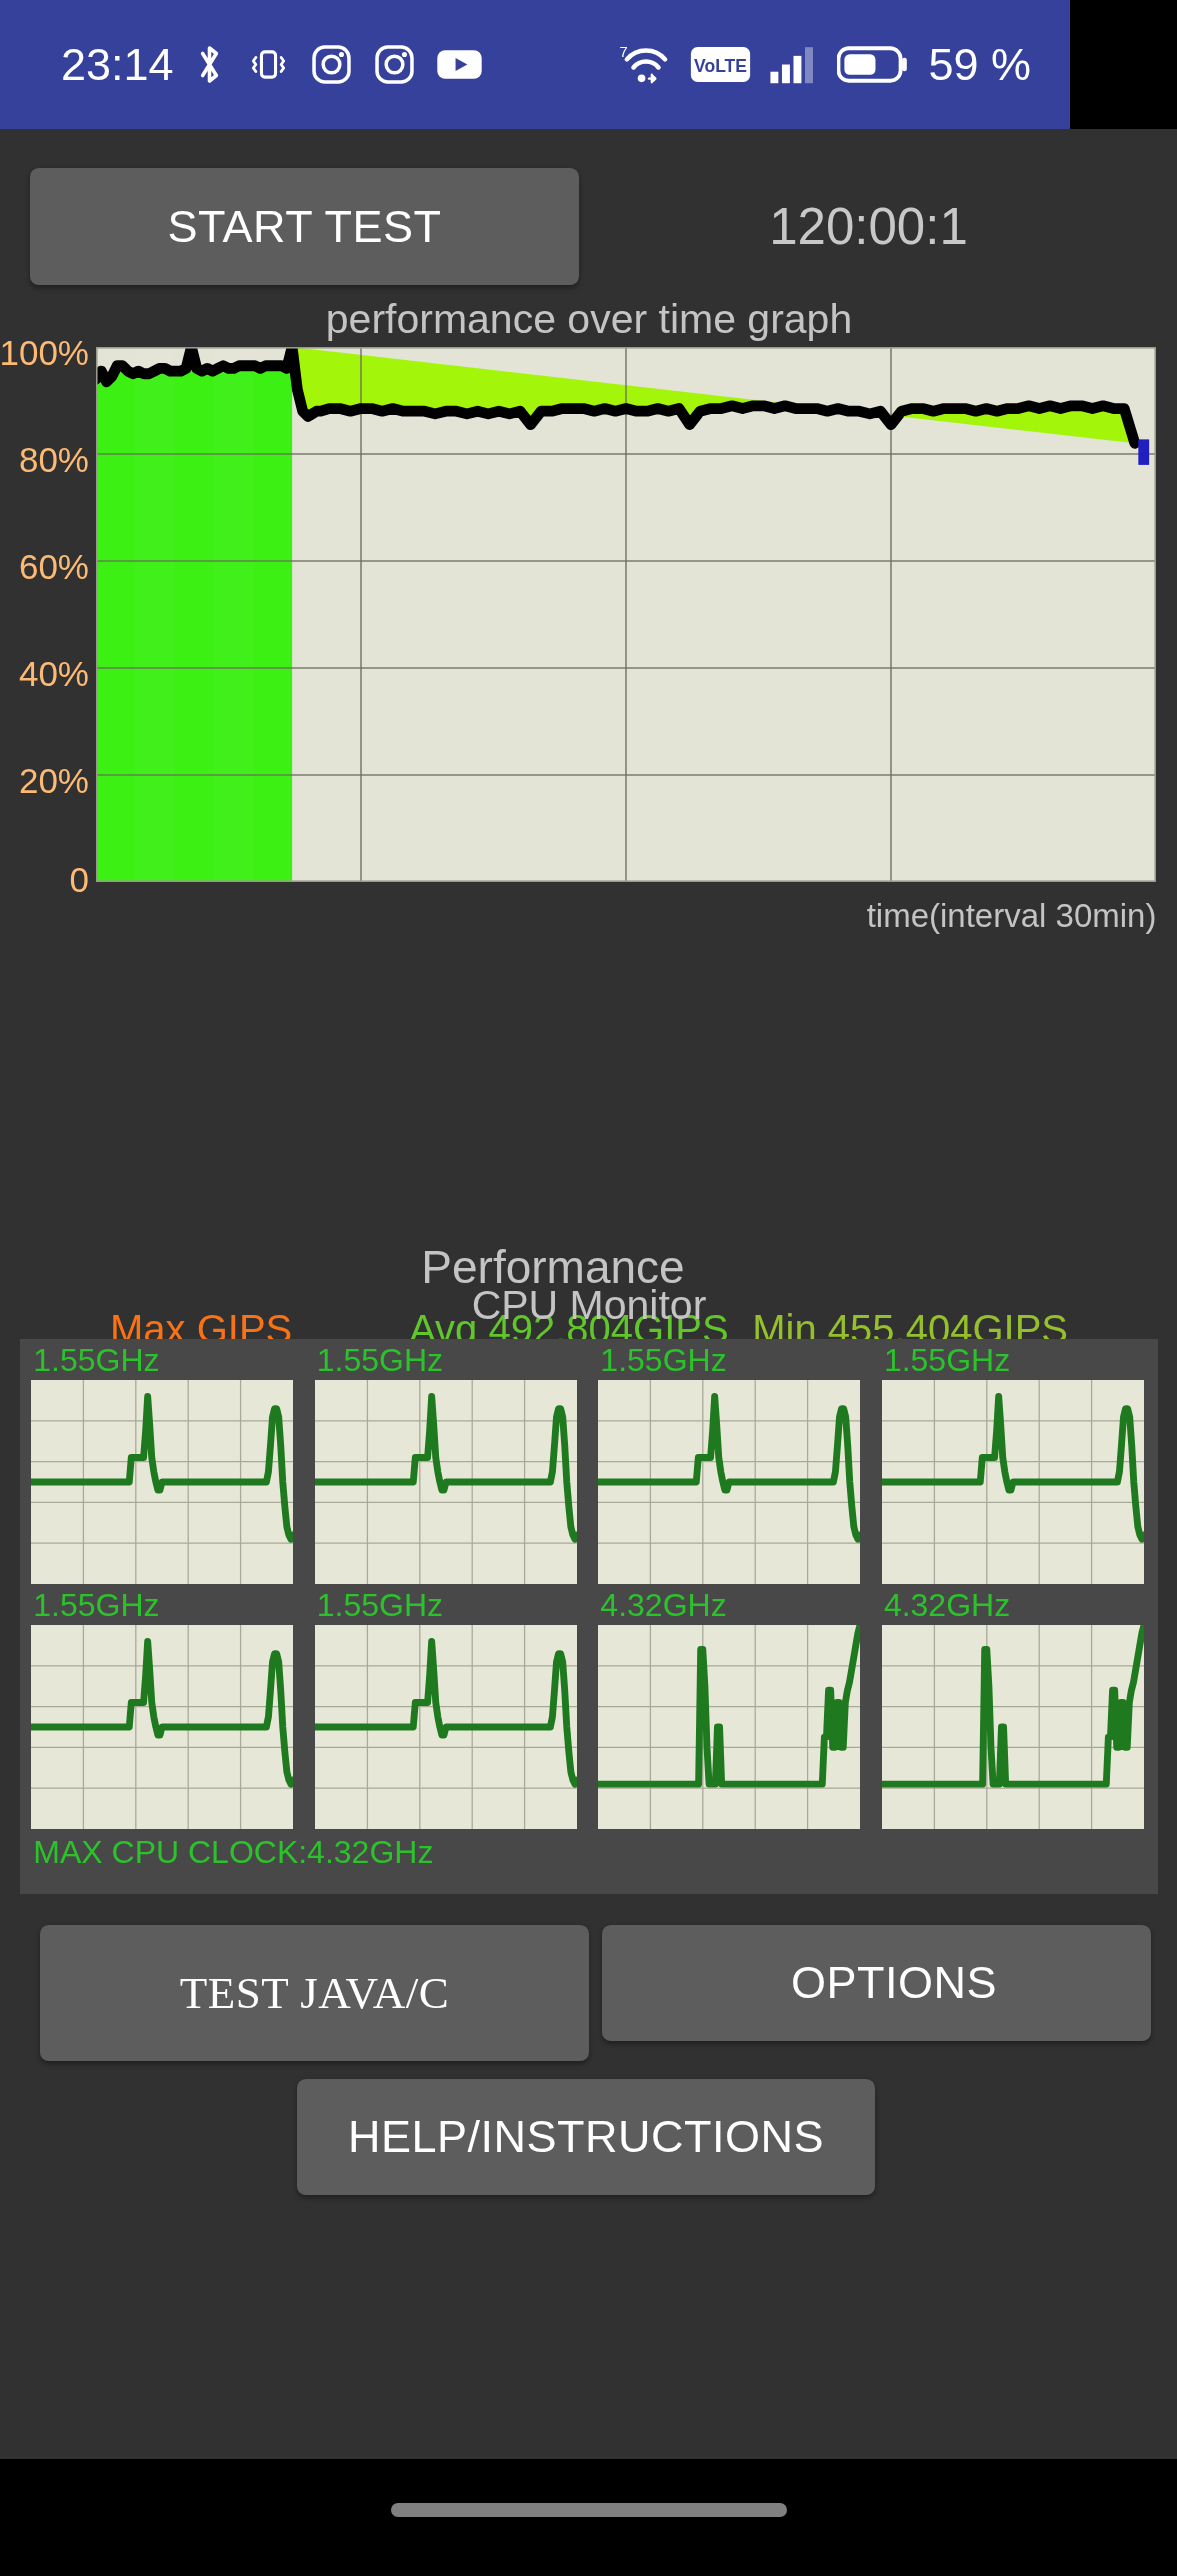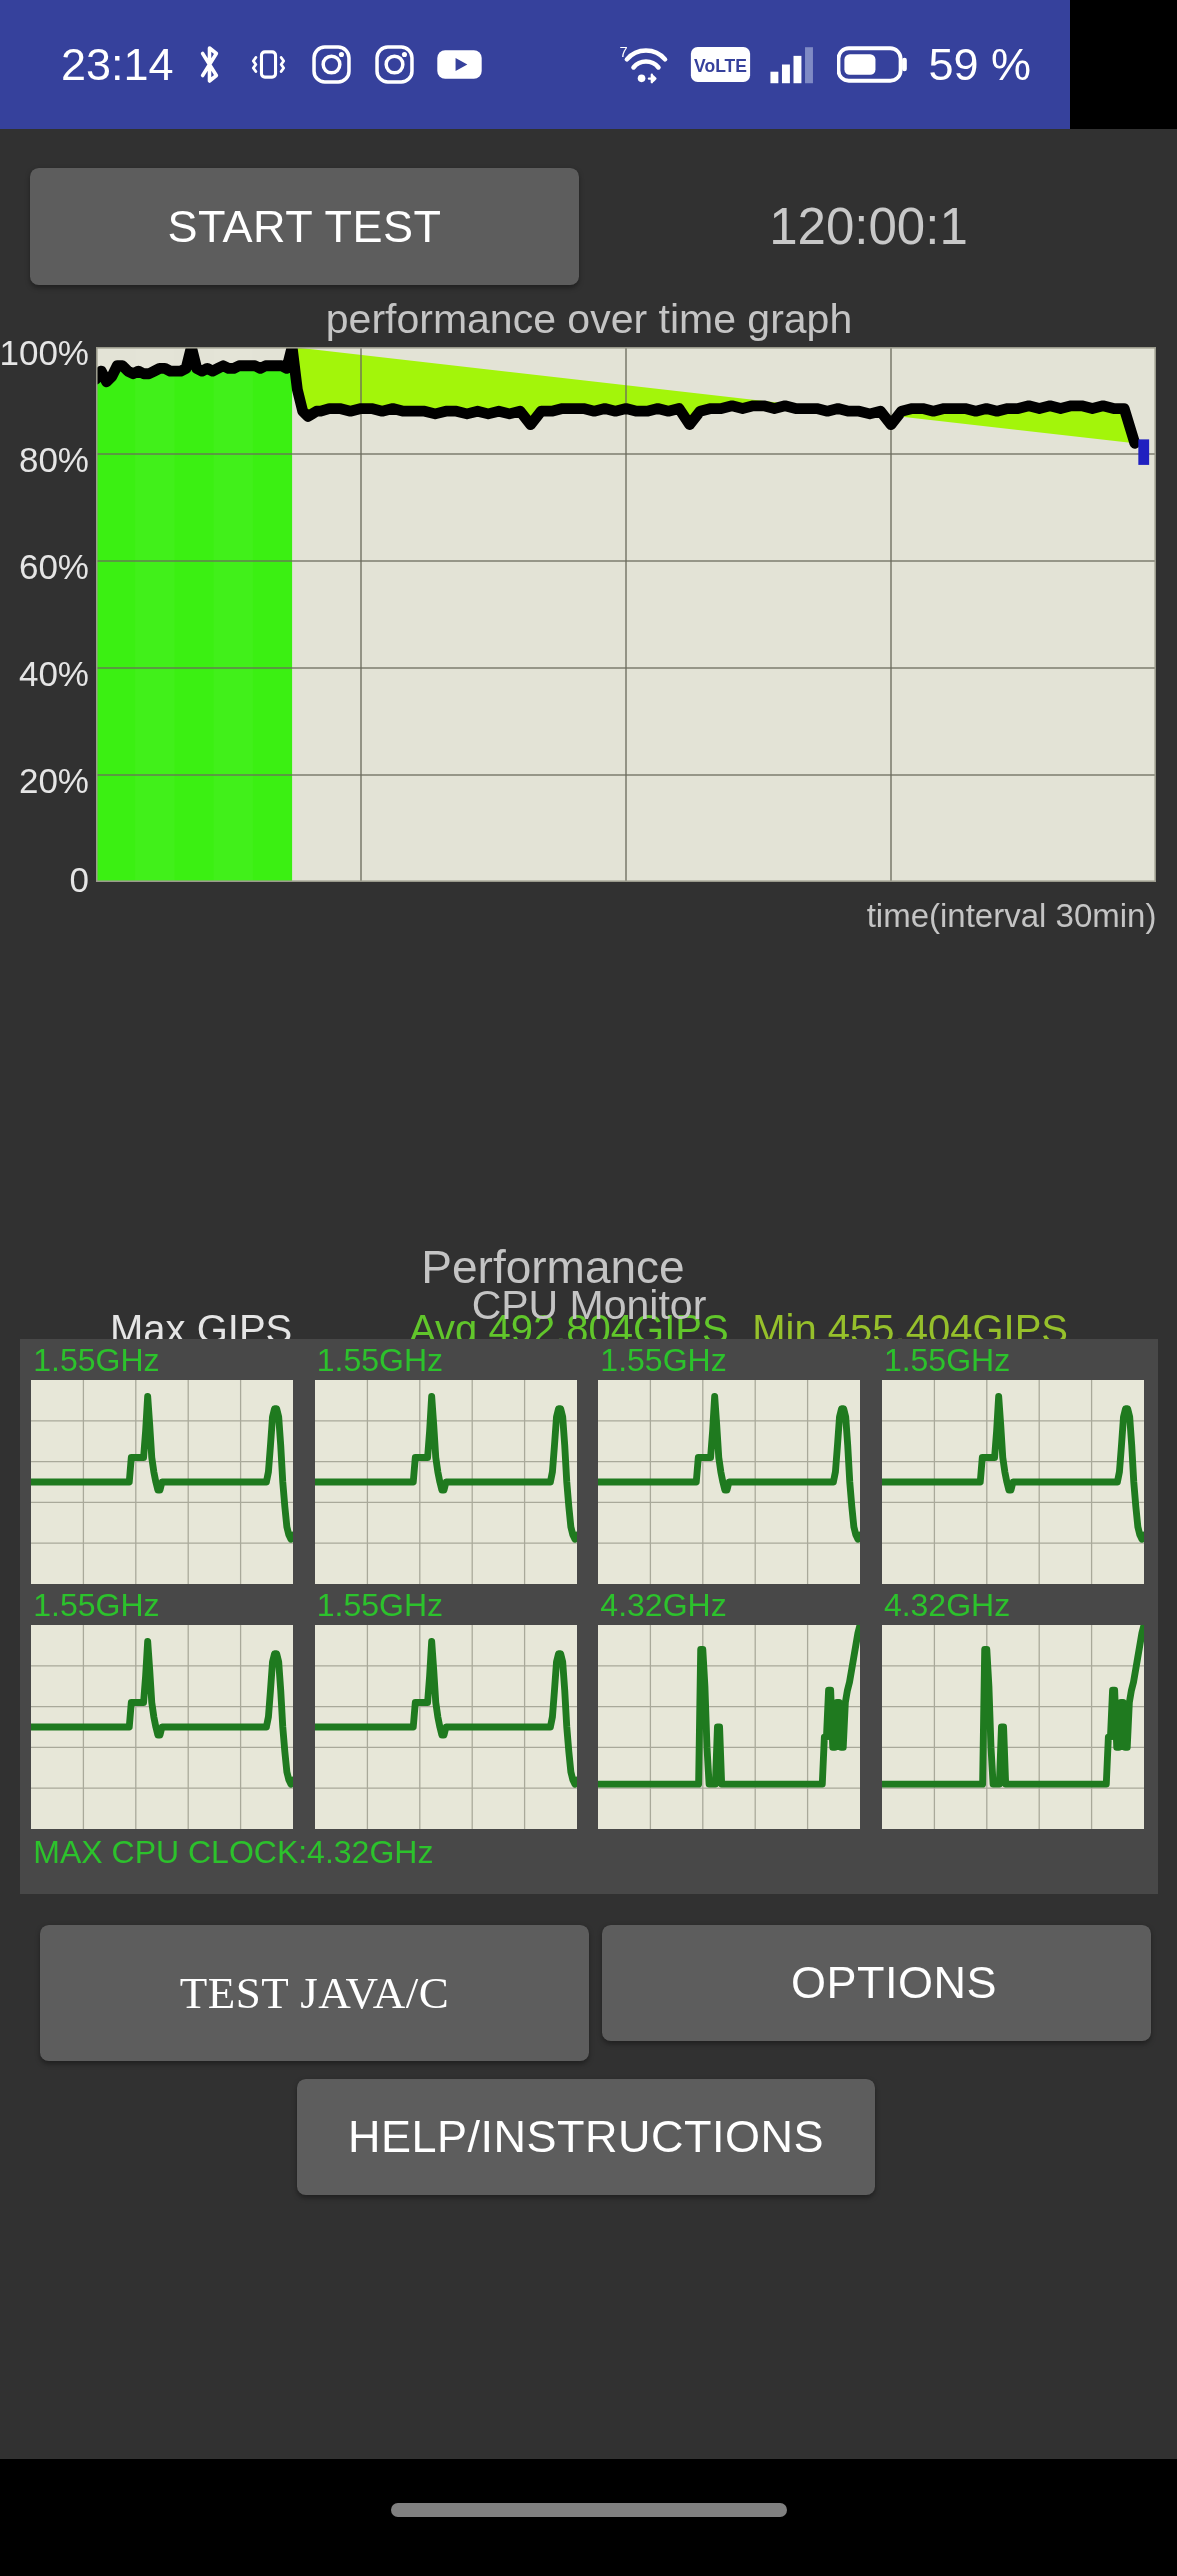--- a/index.html
+++ b/index.html
@@ -59,38 +59,38 @@
   #perf-section{ position:absolute; left:0; top:167px; width:1178px; height:765px; }
   #perf-title{
     position:absolute; left:0; top:0; width:1178px;
     text-align:center; color:#c4c4c4; font-size:41px;
   }
   #perf-plot-wrap{
     position:absolute; left:96px; top:51px; width:1060px; height:535px;
   }
   #perf-plot{ width:100%; height:100%; display:block; }
   .ytick{
-    position:absolute; right:1089px; color:#e5e5e5; font-size:35px;
+    position:absolute; right:1089px; color:#fdba74; font-size:35px;
     white-space:nowrap; text-align:right;
   }
   #xlabel{
     position:absolute; right:21.6px; top:601px; color:#c4c4c4; font-size:33px;margin-left:44px;
   }
 
   
   #perf-label{
     position:absolute; left:0; top:944px; width:1106px; text-align:center;
     color:#c4c4c4; font-size:46px;
   }
   #gips-row{
     position:absolute; left:0; top:1011px; width:1178px;
     display:flex; align-items:center; font-size:40px;
     padding:0 110px;
   }
-  #gips-max{ color:#e5e5e5; }
+  #gips-max{ color:#f97316; }
   #gips-avg{ color:#61c62b; margin-left:auto; }
   #gips-min{ color:#96c02b; margin-left:23.6px; }
   #throttle-text{
     position:absolute; left:0; top:1072px; width:1178px; text-align:center;
     color:#d4d4d4; font-size:43px;
   }
 
   
   #cpu-title{
     position:absolute; left:0; top:1153px; width:1178px; text-align:center;

